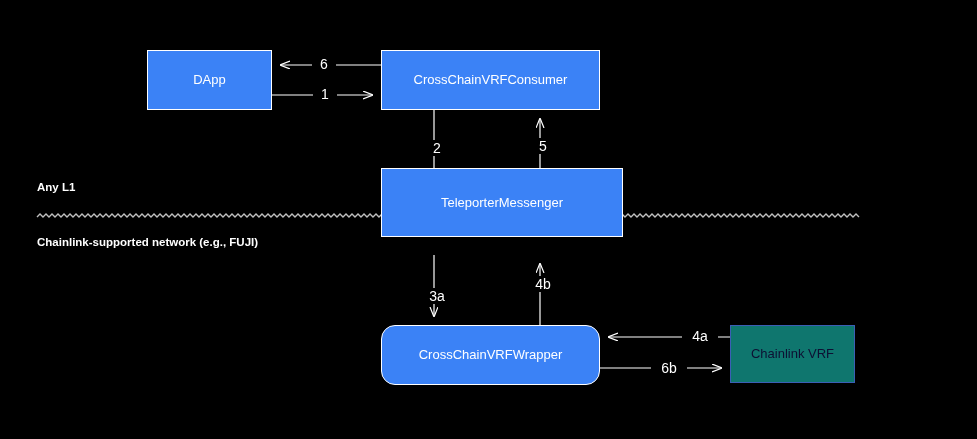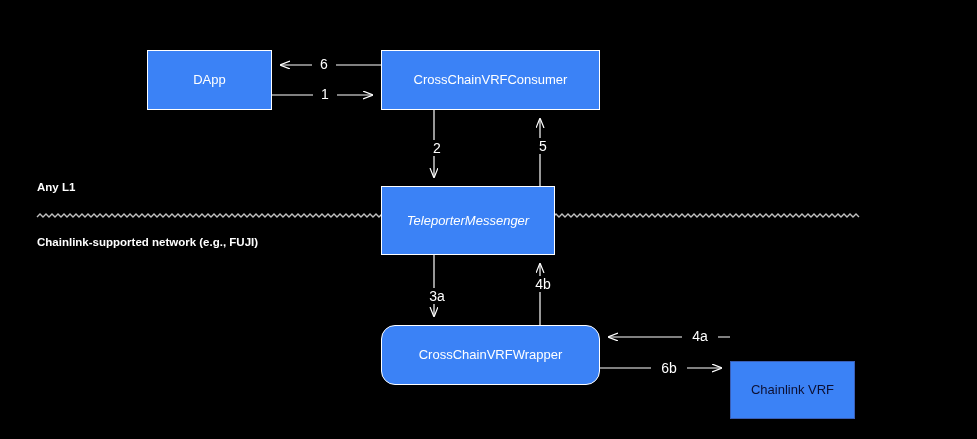--- a/index.html
+++ b/index.html
@@ -28,24 +28,23 @@
     justify-content: center;
     font-size: 13px;
     line-height: 1.2;
     color: #ffffff;
     border: 1px solid #ffffff;
     background: #3b82f6;
     text-align: center;
     z-index: 3;
   }
   .node.accent {
-    background: #3b82f6;
+    background: #0f766e;
     border: 1px solid #3b5fb5;
     color: #0d1033;
-    margin-top: 36px;
   }
   .edge-label {
     position: absolute;
     font-size: 14px;
     color: #ffffff;
     background: #000000;
     padding: 0 3px;
     white-space: nowrap;
     z-index: 4;
     text-align: center;
@@ -107,21 +106,21 @@
 </svg>
 
 <div class="node" style="left:147px; top:50px; width:125px; height:60px;">
   <span>DApp</span>
 </div>
 
 <div class="node" style="left:381px; top:50px; width:219px; height:60px;">
   <span>CrossChainVRFConsumer</span>
 </div>
 
-<div class="node" style="left:381px; top:186px; width:174px; height:69px;font-style:italic;">
+<div class="node" style="left:381px; top:168px; width:242px; height:69px;">
   <span>TeleporterMessenger</span>
 </div>
 
 <div class="node" style="left:381px; top:325px; width:219px; height:60px;border-radius:14px;">
   <span>CrossChainVRFWrapper</span>
 </div>
 
 <div class="node accent" style="left:730px; top:325px; width:125px; height:58px;">
   <span>Chainlink VRF</span>
 </div>

